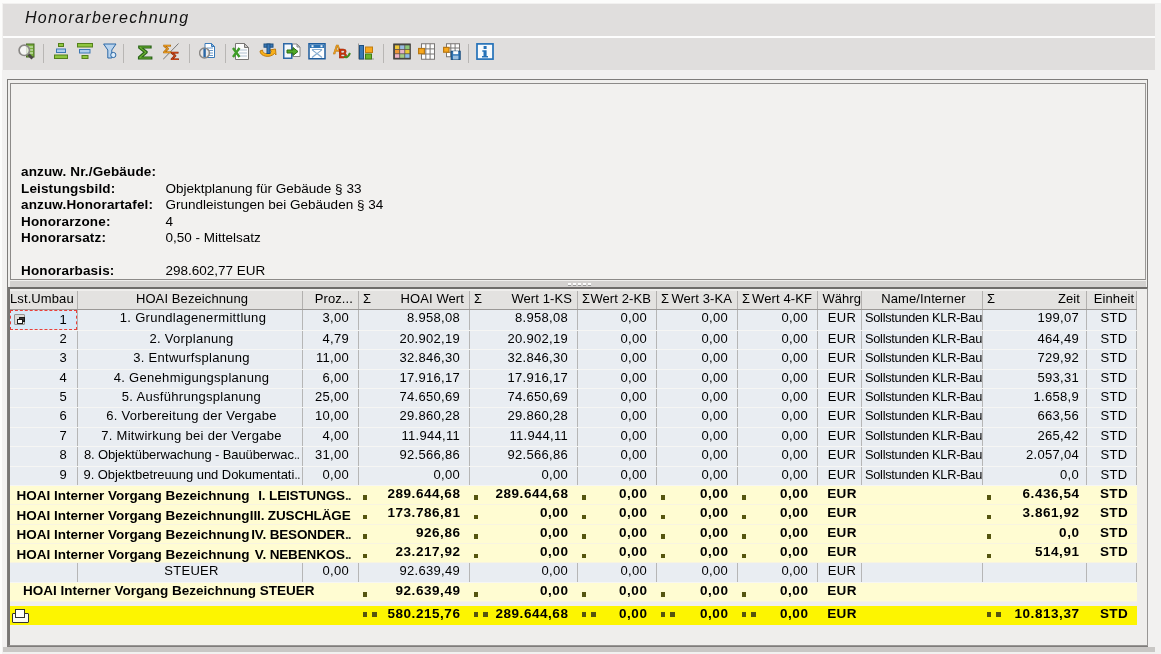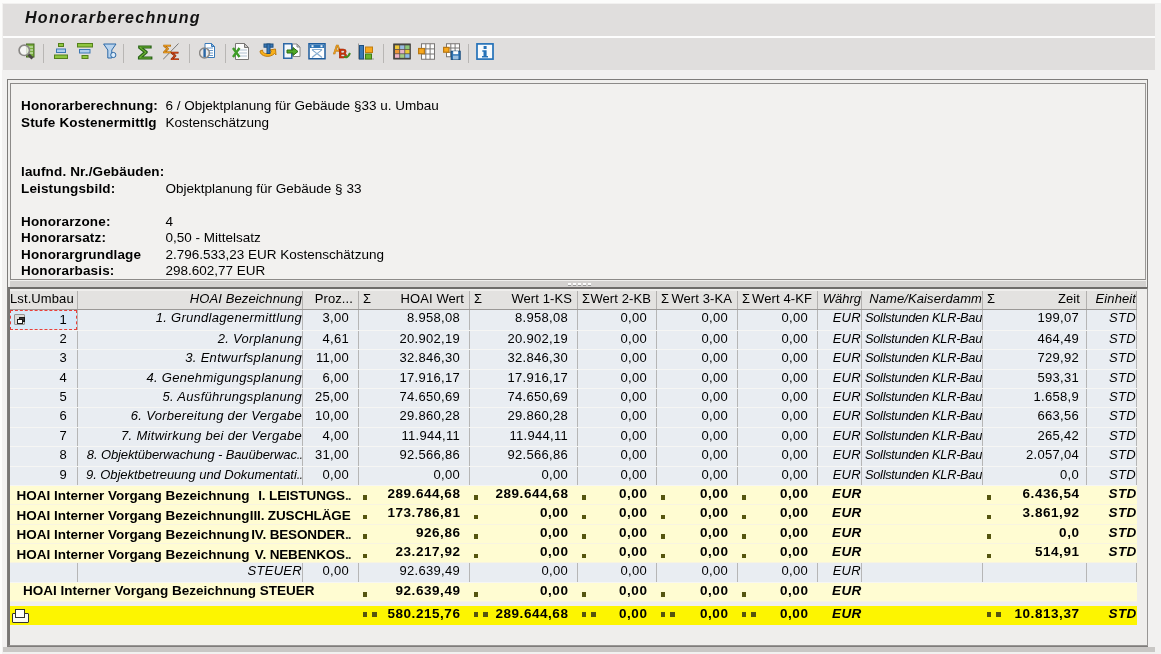--- a/index.html
+++ b/index.html
@@ -8,21 +8,21 @@
   font-family:"Liberation Sans",sans-serif;
   background:#f2f1f0;
   position:relative;
   overflow:hidden;
 }
 .abs { position:absolute; }
 
 #titlebar { left:3px; top:4px; width:1152px; height:32px; background:#e0dedd; }
 #titlebar span {
   position:absolute; left:22px; top:5px;
-  font-size:16px; letter-spacing:1.3px; font-weight:bold; font-style:italic; color:#111;
+  font-size:16px; letter-spacing:1.3px; font-weight:normal; font-style:italic; color:#111;
 }
 #toolbar { left:3px; top:38px; width:1152px; height:32px; background:#e0dedd; }
 .tsep { position:absolute; top:6px; width:1px; height:19px; background:#b8b6b4; }
 .ticon { position:absolute; top:5px; }
 
 #contA { left:7px; top:79px; width:1141px; height:568px; border:1px solid #7e7c7a; background:#f0efed; }
 
 #infoB {
   position:absolute; left:2px; top:3px; width:1136px; height:197px;
   border:1px solid #8c8a88; background:#f2f1ef;
@@ -44,21 +44,21 @@
 
 table#grid { border-collapse:collapse; table-layout:fixed; position:absolute; left:0; top:1.5px; width:1127px; font-size:13px; letter-spacing:0.3px; color:#000; }
 table#grid td { height:19.4px; padding:0; overflow:hidden; white-space:nowrap; vertical-align:top; line-height:16.4px; }
 tr.hdr td { background:#e3e2e0; border-right:1px solid #b2b0ae; border-bottom:1px solid #9a9896; color:#000; letter-spacing:0.1px; }
 tr.data td { background:#e9edf2; border-right:1px solid #b6b6b6; border-bottom:1px solid #f6f6f4; }
 tr.sub td { background:#fffcd2; border-bottom:1px solid #f8f4e0; font-weight:bold; font-size:13.5px; }
 tr.sub td:first-child { letter-spacing:0; }
 tr.sub td.rt, tr.tot td.rt { font-size:13.5px; letter-spacing:0.55px; }
 tr.tot td { background:#fdf500; font-weight:bold; font-size:13.5px; }
 table#grid td.rt { text-align:right; padding-right:9px; }
-table#grid td.lt { text-align:right; padding-left:4px;font-style:italic; }
+table#grid td.lt { text-align:center; padding-left:4px; }
 .sig { float:left; padding-left:4px; font-weight:normal; }
 .dot { display:inline-block; width:4.5px; height:4.5px; background:#55550f; margin-right:5px; vertical-align:-2px; letter-spacing:0; }
 tr.tot .dot { vertical-align:1px; }
 .dotwrap { float:left; padding-left:4px; padding-top:0; }
 .trunc { letter-spacing:-1px; color:#333; }
 #selcell { height:19.4px; background:#d9e9f7; border:1px dashed #e8403a; position:relative; }
 #selcell span { line-height:17px; }
 #selicon { position:absolute; left:3px; top:3px; width:11px; height:11px;
   background:#dedcda; border:1px solid #969492; border-radius:1px; }
 #selicon::before { content:""; position:absolute; left:4px; top:2px; width:4px; height:3px;
@@ -194,27 +194,25 @@
   <rect x="10" y="12.6" width="5.4" height="3.8" fill="#9cc0e0"></rect>
 </svg>
 <svg class="ticon" style="left:473px" width="18" height="17" viewBox="0 0 18 17">
   <rect x="1" y="0.9" width="16" height="15.2" fill="#f6fafd" stroke="#2471b8" stroke-width="1.7"></rect>
   <rect x="7.6" y="3" width="3" height="3" fill="#2471b8"></rect>
   <path d="M6.3,7.3 H10.6 V13 H12 V14.4 H6 V13 H7.5 V8.7 H6.3 Z" fill="#2471b8"></path>
 </svg>
 </div>
 <div class="abs" id="contA">
   <div id="infoB">
-    <div class="row" style="top:14px"><b>Honorarberechnung:</b>6 / Objektplanung für Gebäude §33 u. Umbau</div>
-    <div class="row" style="top:30.5px"><b>Stufe Kostenermittlg</b>Kostenschätzung</div>
-    <div class="row" style="top:80px"><b>laufnd. Nr./Gebäuden:</b></div>
+    <div class="row" style="top:80px"><b>anzuw. Nr./Gebäude:</b></div>
     <div class="row" style="top:96.5px"><b>Leistungsbild:</b>Objektplanung für Gebäude § 33</div>
+    <div class="row" style="top:113px"><b>anzuw.Honorartafel:</b>Grundleistungen bei Gebäuden § 34</div>
     <div class="row" style="top:129.5px"><b>Honorarzone:</b>4</div>
     <div class="row" style="top:146px"><b>Honorarsatz:</b>0,50 - Mittelsatz</div>
-    <div class="row" style="top:162.5px"><b>Honorargrundlage</b>2.796.533,23 EUR Kostenschätzung</div>
     <div class="row" style="top:179px"><b>Honorarbasis:</b>298.602,77 EUR</div>
   </div>
   <div id="split">
       <span class="dots"><i></i><i></i><i></i><i></i><i></i></span>
     </div>
   <div id="tabC">
     <table id="grid">
       <colgroup>
         <col style="width:67.5px">
           <col style="width:225px">
@@ -233,21 +231,21 @@
 <tr class="hdr">
             <td class="rt" style="padding-right:7px">Lst.Umbau</td>
             <td class="lt">HOAI Bezeichnung</td>
             <td class="rt" style="padding-right:5px">Proz...</td>
             <td class="rt" style="padding-right:5px"><span class="sig">Σ</span>HOAI Wert</td>
             <td class="rt" style="padding-right:5px"><span class="sig">Σ</span>Wert 1-KS</td>
             <td class="rt" style="padding-right:5px"><span class="sig">Σ</span>Wert 2-KB</td>
             <td class="rt" style="padding-right:5px"><span class="sig">Σ</span>Wert 3-KA</td>
             <td class="rt" style="padding-right:5px"><span class="sig">Σ</span>Wert 4-KF</td>
             <td class="lt" style="padding-left:4.5px;letter-spacing:0">Währg</td>
-            <td class="lt" style="padding-left:3px">Name/Kaiserdamm</td>
+            <td class="lt" style="padding-left:3px">Name/Interner</td>
             <td class="rt" style="padding-right:6px"><span class="sig">Σ</span>Zeit</td>
             <td class="lt" style="padding-left:5px">Einheit</td>
           </tr>
 <tr class="data">
             <td style="padding:0">
               <div id="selcell">
                 <span id="selicon"></span>
                 <span style="float:right;padding-right:9px">1</span>
               </div>
             </td>
@@ -259,21 +257,21 @@
             <td class="rt">0,00</td>
             <td class="rt">0,00</td>
             <td class="lt" style="padding-left:5px">EUR</td>
             <td class="lt" style="padding-left:3px;font-size:12.8px;letter-spacing:-0.28px">Sollstunden KLR-Bau</td>
             <td class="rt" style="padding-right:7px">199,07</td>
             <td class="lt" style="padding-left:5px">STD</td>
           </tr>
 <tr class="data">
             <td class="rt" style="padding-right:10px">2</td>
             <td class="lt" style="padding-left:3px">2. Vorplanung</td>
-            <td class="rt" style="padding-right:9px">4,61</td>
+            <td class="rt" style="padding-right:9px">4,79</td>
             <td class="rt">20.902,19</td>
             <td class="rt">20.902,19</td>
             <td class="rt">0,00</td>
             <td class="rt">0,00</td>
             <td class="rt">0,00</td>
             <td class="lt" style="padding-left:5px">EUR</td>
             <td class="lt" style="padding-left:3px;font-size:12.8px;letter-spacing:-0.28px">Sollstunden KLR-Bau</td>
             <td class="rt" style="padding-right:7px">464,49</td>
             <td class="lt" style="padding-left:5px">STD</td>
           </tr>

